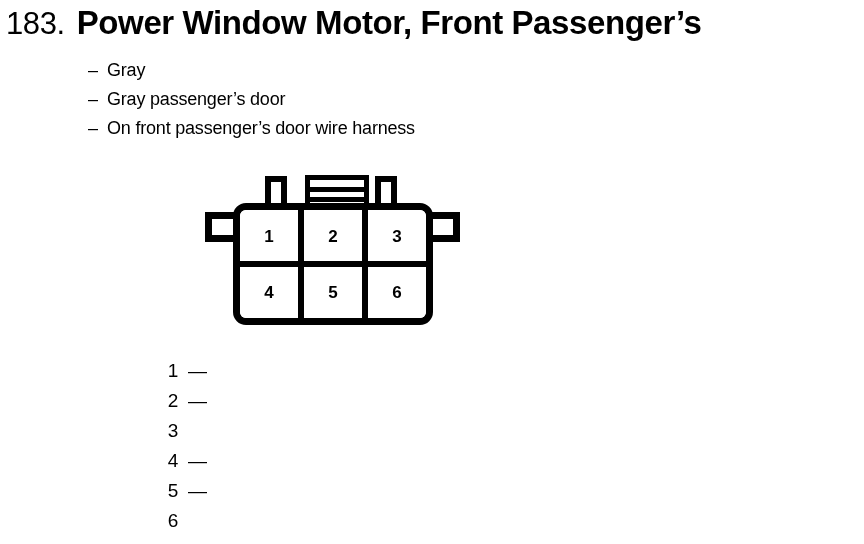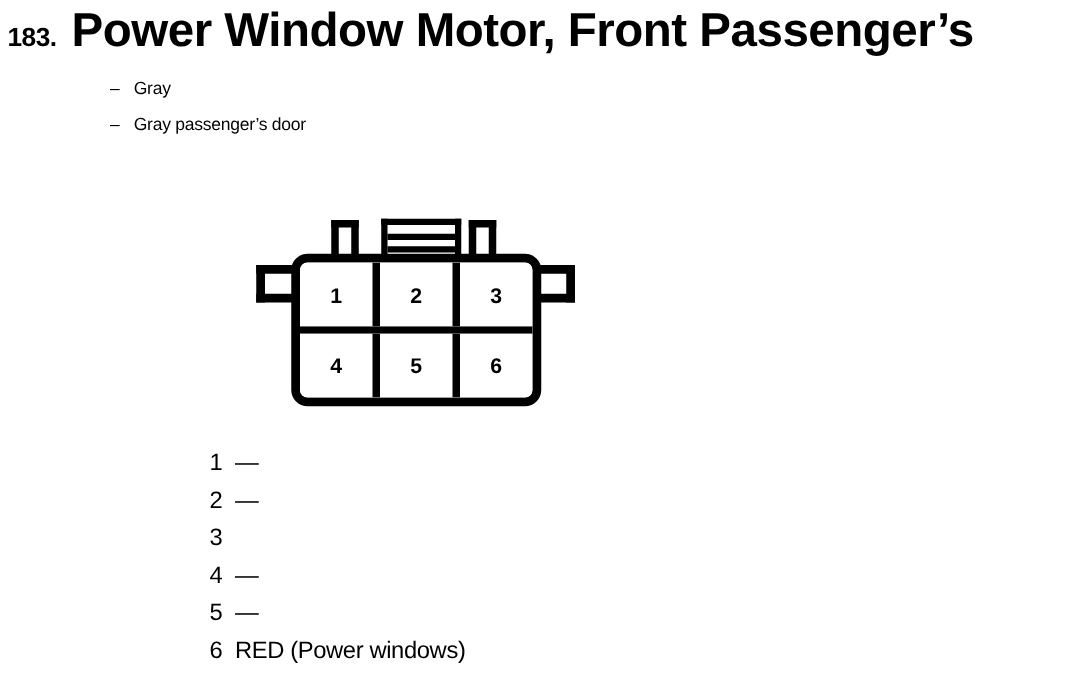--- a/index.html
+++ b/index.html
@@ -22,40 +22,40 @@
     position: absolute;
     left: 6px;
     top: 4px;
     width: 852px;
     height: 42px;
     display: flex;
     align-items: baseline;
     white-space: nowrap;
   }
   .header-number {
-    font-size: 21px;
-    font-weight: bold;
+    font-size: 31px;
+    font-weight: normal;
     letter-spacing: -0.4px;
   }
   .header-title {
-    font-size: 38px;
+    font-size: 33px;
     font-weight: bold;
     margin-left: 12px;
     letter-spacing: -0.4px;
   }
 
   
   .desc-list {
     position: absolute;
     left: 88px;
     top: 56px;
     width: 620px;
   }
   .desc-item {
-    font-size: 14px;
+    font-size: 18px;
     line-height: 29px;
     white-space: nowrap;
     letter-spacing: -0.2px;
   }
   .desc-dash {
     display: inline-block;
     width: 19px;
   }
 
   
@@ -180,20 +180,23 @@
   <span class="header-number">183.</span>
   <span class="header-title">Power Window Motor, Front Passenger’s</span>
 </div>
 
 <div class="desc-list">
   <div class="desc-item">
     <span class="desc-dash">–</span><span>Gray</span>
   </div>
   <div class="desc-item">
     <span class="desc-dash">–</span><span>Gray passenger’s door</span>
+  </div>
+  <div class="desc-item">
+    <span class="desc-dash">–</span><span>On front passenger’s door wire harness</span>
   </div>
 </div>
 
 <div class="connector-wrap">
 
   <div class="ear ear-left"></div>
   <div class="ear ear-right"></div>
 
   <div class="tab tab-left"></div>
   <div class="tab tab-right"></div>
@@ -232,15 +235,14 @@
   <div class="legend-row">
     <span class="legend-num">4</span>
     <span class="legend-text">—</span>
   </div>
   <div class="legend-row">
     <span class="legend-num">5</span>
     <span class="legend-text">—</span>
   </div>
   <div class="legend-row">
     <span class="legend-num">6</span>
-    <span class="legend-text">RED (Power windows)</span>
   </div>
 </div>
 
 </body></html>

